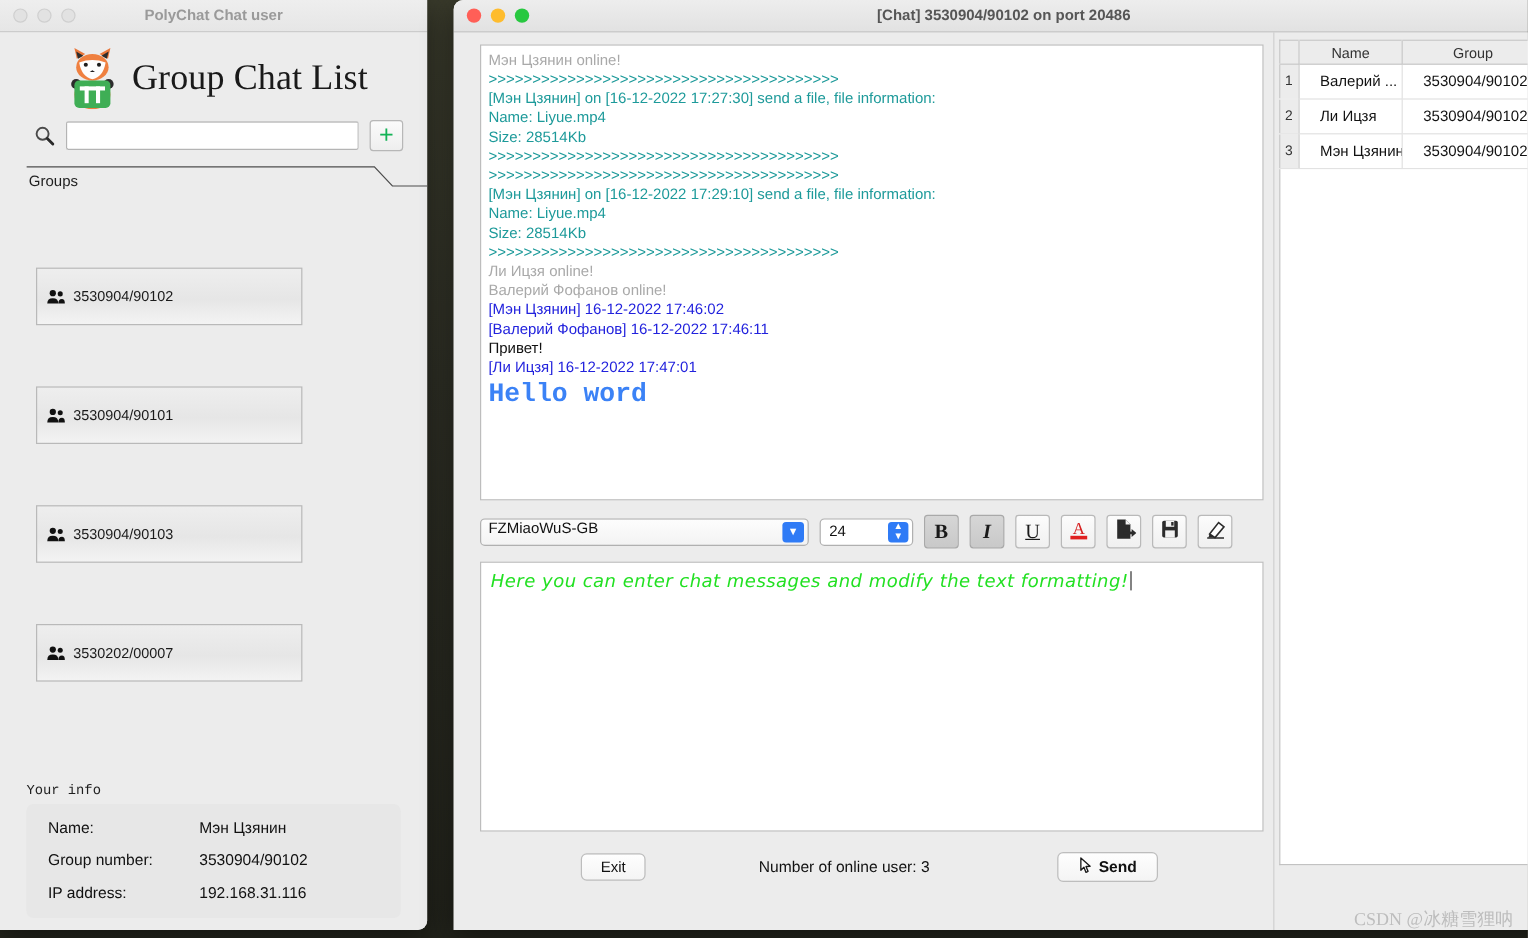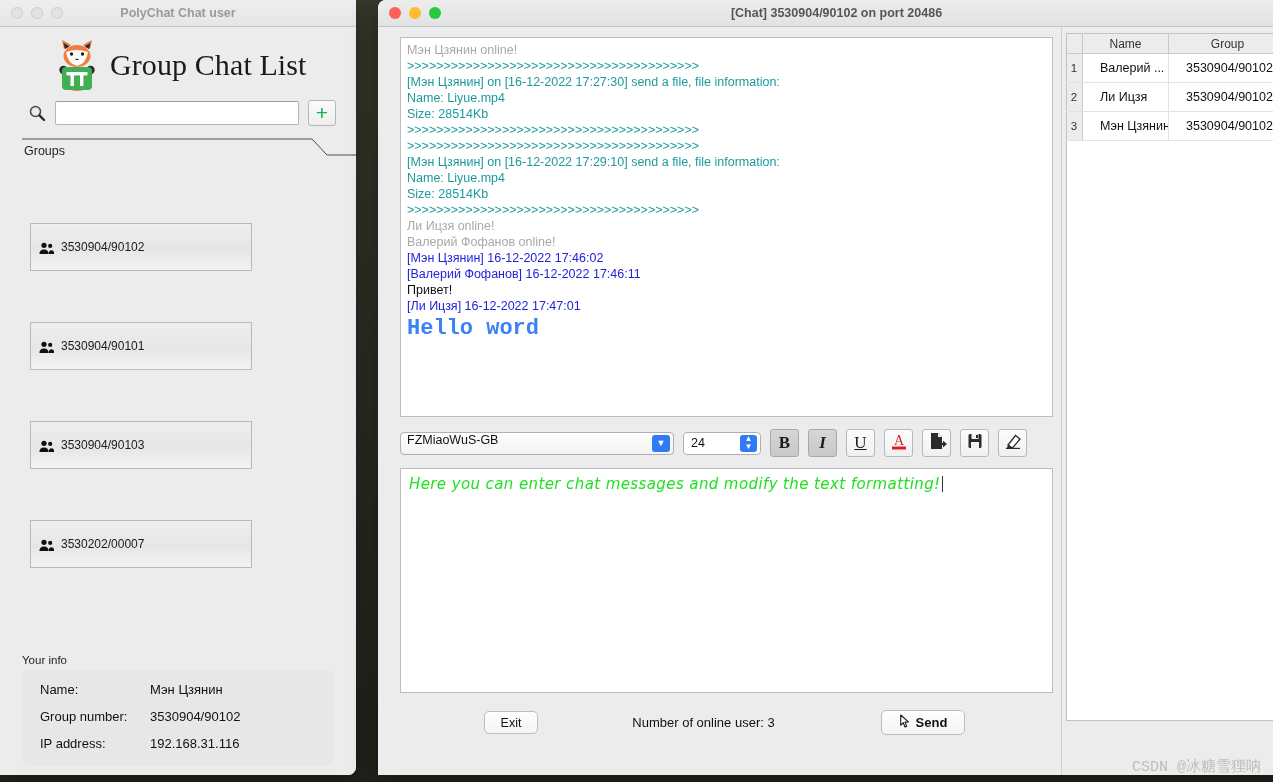--- a/index.html
+++ b/index.html
@@ -98,26 +98,26 @@
     position: absolute; left: 30px; width: 222px; height: 48px;
     background: linear-gradient(180deg,#eeeeee 0%, #e6e6e6 55%, #f3f3f3 100%);
     border: 1px solid #b9b9b9;
     display: flex; align-items: center; padding-left: 8px; gap: 7px;
   }
   .group-item .gi-icon { width: 15px; height: 13px; flex: none; }
   .group-item .gi-label { font-size: 12px; color: #1b1b1b; }
 
   
   .yourinfo-wrap { position: absolute; left: 22px; right: 22px; bottom: 10px; }
-  .yourinfo-title { font-size: 11.5px; color: #1f1f1f; margin-bottom: 4px; }
+  .yourinfo-title { font-size: 11.5px; color: #1f1f1f; margin-bottom: 4px; font-family: Liberation Mono, monospace; }
   .yourinfo-box {
     background: #e7e7e7; border-radius: 6px;
     padding: 12px 14px 14px 18px;
   }
-  .infrow { display: flex; font-size: 13px; color: #111; margin-bottom: 12px; }
+  .infrow { display: flex; font-size: 13px; color: #111; margin-bottom: 12px; gap: 16px; }
   .infrow:last-child { margin-bottom: 0; }
   .infkey { width: 110px; }
   .infval { font-weight: 400; }
 
   
   #chatwin { left: 344px; top: 0px; width: 917px; height: 775px; border-radius: 8px 8px 0 0; margin-left: 34px; }
   .cbody { display: flex; height: 748px; background: #ececec; }
   .cmain { width: 683px; padding: 10px 8px 0 22px; display: flex; flex-direction: column; }
   .cside { flex: 1; background: #ececec; padding: 6px 8px 0 4px; border-left: 1px solid #d0d0d0; }
 
@@ -217,21 +217,21 @@
   .utable td.rowno, .utable th.rowno {
     width: 16px; background: #ececec; text-align: center; padding-left: 0;
     font-size: 11.5px; color: #333; border-right: 1px solid #c9c9c9;
   }
   .utable .col-group { width: 118px; }
   .sidefill { background:#fff; border:1px solid #c2c2c2; border-top:none; height:580px; }
 
   .watermark {
     position: absolute; right: 12px; bottom: 6px;
     font-size: 15px; color: #bdbdbd;
-    font-family: Liberation Mono, monospace;
+    font-family: Liberation Serif, serif;
     margin-left: 32px;
   }
 </style>
 </head>
 <body>
 
 <div id="root">
   <div class="desktop"></div>
 
   <div class="win" id="leftwin">

